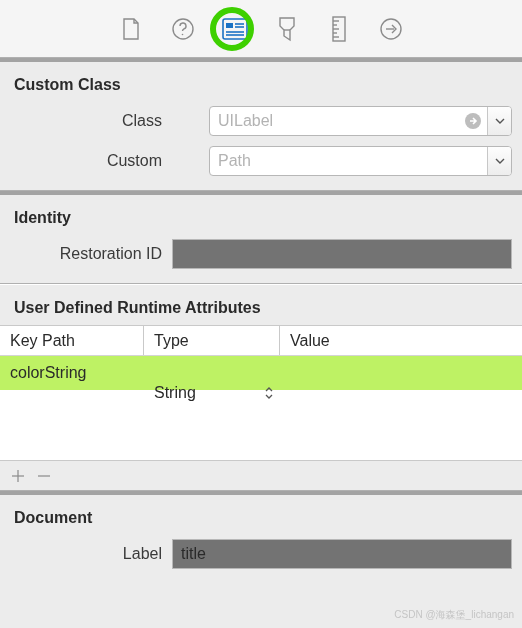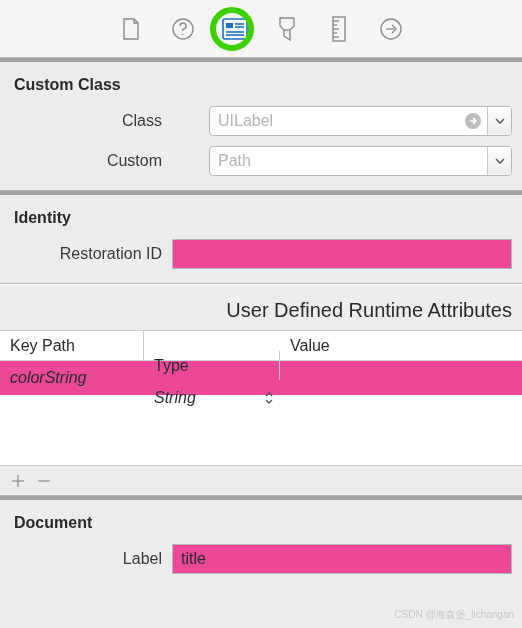--- a/index.html
+++ b/index.html
@@ -71,21 +71,21 @@
     color: #3a3a3a;
   }
   .field {
     flex: 1;
     display: flex;
   }
   .text-input {
     flex: 1;
     height: 30px;
     border: 1px solid #b7b7b7;
-    background: #ec4899;
+    background: #737373;
     padding: 12px 8px;
     font-size: 16px;
     color: #555;
   }
   .combo {
     flex: 1;
     display: flex;
     height: 30px;
     border: 1px solid #b7b7b7;
     border-radius: 4px;
@@ -117,44 +117,43 @@
     background: linear-gradient(#fdfdfd,#ededed);
     color: #555;
   }
   
   .udra-section {
     border-top: 1px solid #fff;
     border-bottom: 1px solid #b0b0b0;
     padding: 10px 0 0 0;
   }
   .udra-title {
-    font-weight: normal;
-    font-size: 20px;
+    font-weight: bold;
+    font-size: 16px;
     padding: 4px 10px 8px 14px;
-    text-align: right;
   }
   .udra-table {
     background: #fff;
     border-top: 1px solid #c9c9c9;
   }
   .udra-header, .udra-row {
     display: flex;
     height: 30px;
     align-items: center;
     font-size: 16px;
   }
   .udra-header {
     border-bottom: 1px solid #d4d4d4;
     background: #fff;
     color: #2a2a2a;
+    align-items: flex-end;
   }
   .udra-row {
-    background: #ec4899;
+    background: #bef264;
     height: 34px;
-    font-style: italic;
   }
   .col-key { width: 144px; padding-left: 10px; border-right: 1px solid #d4d4d4; height: 100%; display:flex; align-items:center;}
   .col-type { width: 136px; padding-left: 10px; border-right: 1px solid #d4d4d4; height:100%; display:flex; align-items:center; position:relative;margin-top:40px;}
   .col-val { flex: 1; padding-left: 10px; height:100%; display:flex; align-items:center;}
   .udra-header .col-key,
   .udra-header .col-type,
   .udra-header .col-val {
     border-right-color: #c9c9c9;
   }
   .udra-row .col-key,

